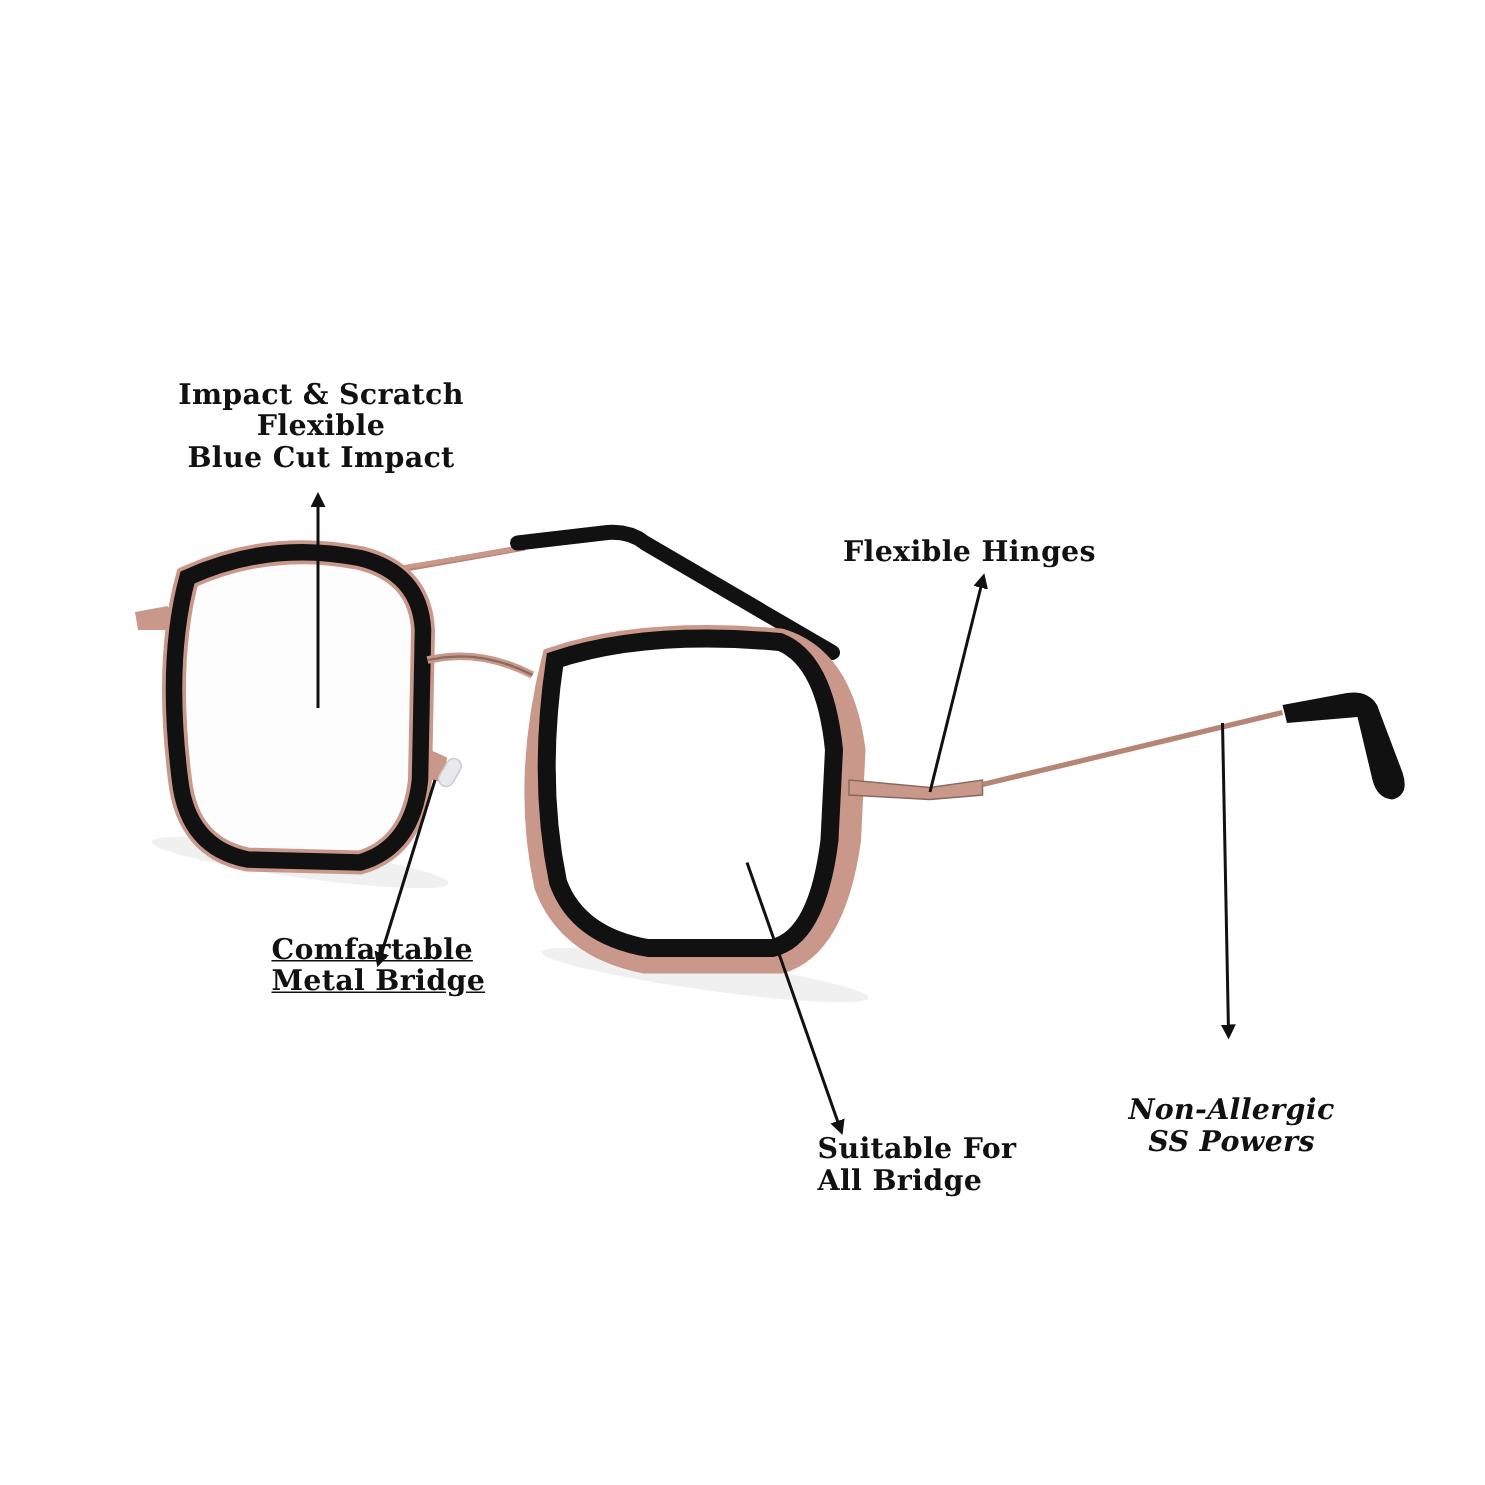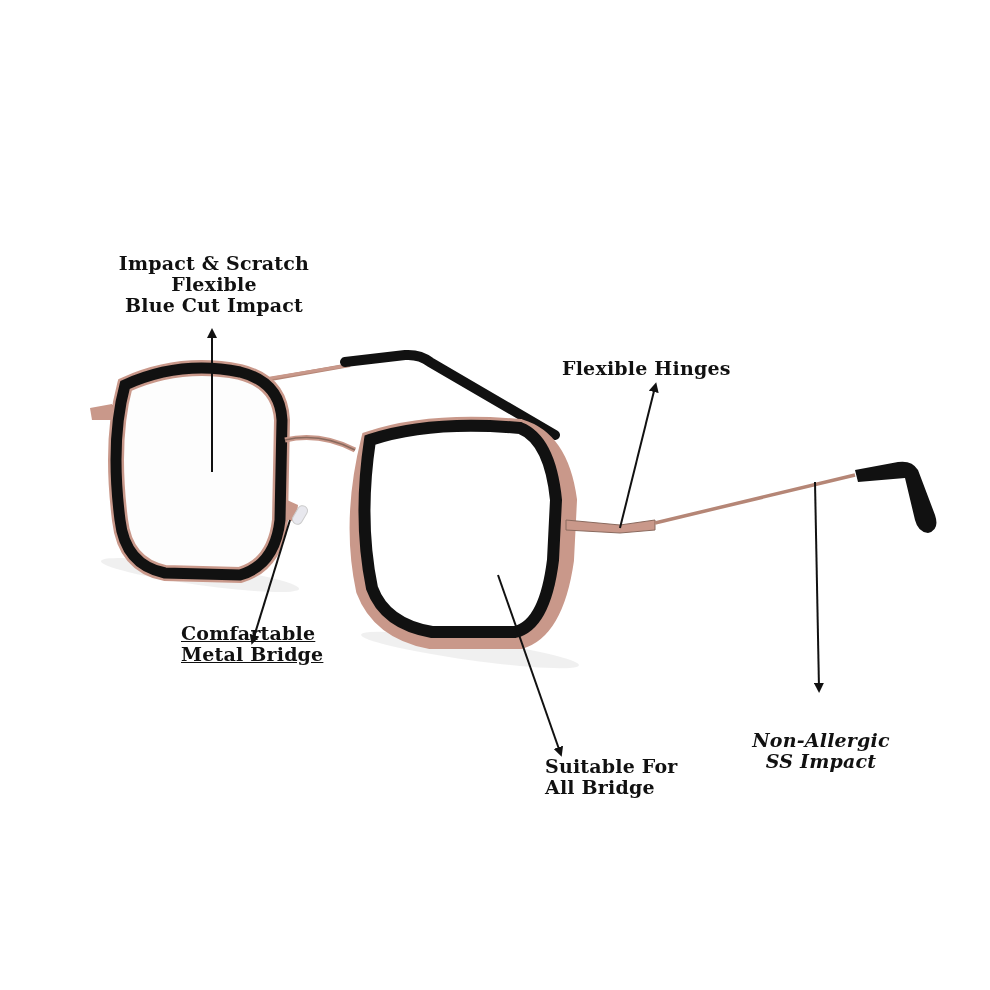--- a/index.html
+++ b/index.html
@@ -84,16 +84,16 @@
     <span>Metal Bridge</span>
   </div>
 
   <div class="label" style="left:497px; top:756px;margin-left:48px;">
     <span>Suitable For</span>
     <span>All Bridge</span>
   </div>
 
   <div class="label center" style="left:742px; top:730px; width:158px;font-style:italic;">
     <span>Non-Allergic</span>
-    <span>SS Impact</span>
+    <span>SS Powers</span>
   </div>
 
 </div>
 
 </body></html>

